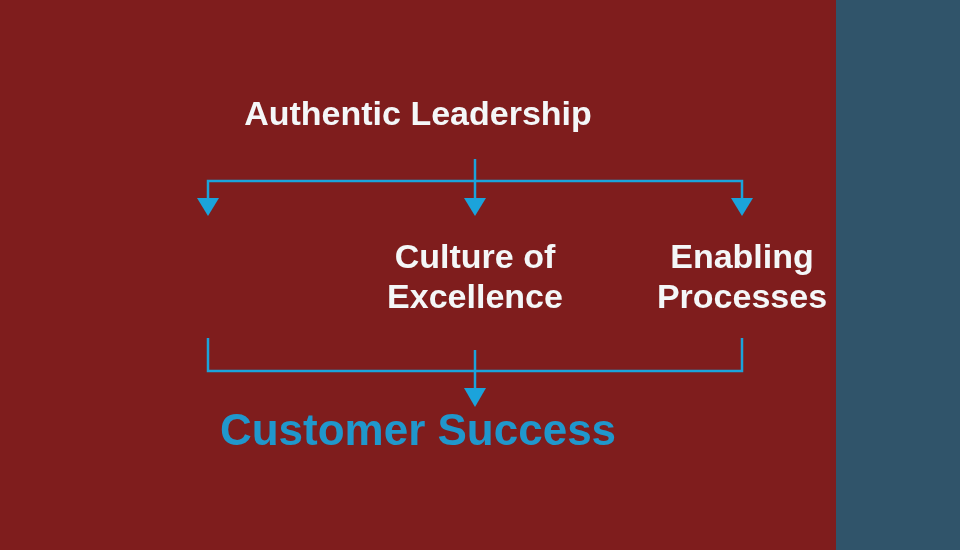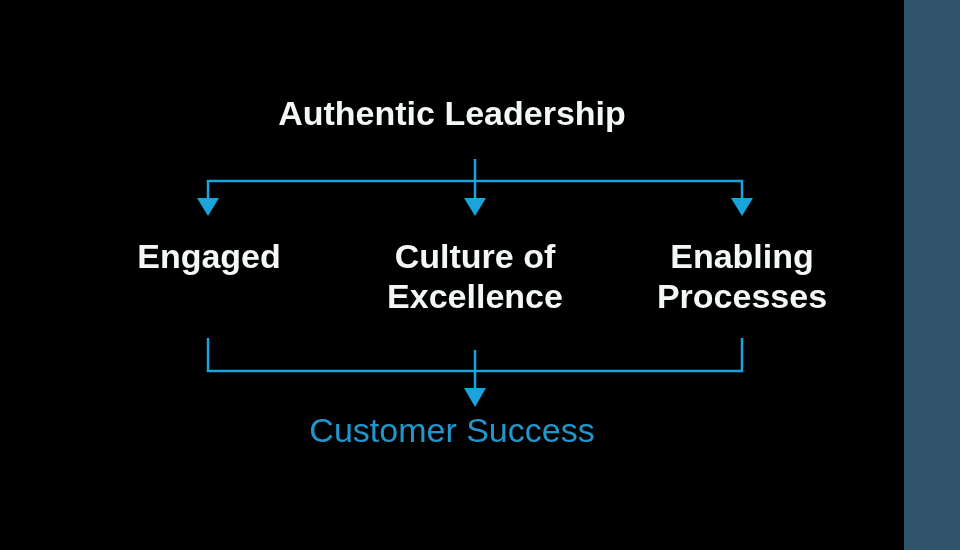--- a/index.html
+++ b/index.html
@@ -5,23 +5,23 @@
   html, body {
     margin: 0;
     padding: 0;
   }
   body {
     font-family: "Liberation Sans", "DejaVu Sans", sans-serif;
     background: #30546A;
   }
   .canvas {
     position: relative;
-    width: 904px;
+    width: 836px;
     height: 550px;
-    background: #000000;
+    background: #7f1d1d;
     overflow: hidden;
   }
   .connector-svg {
     position: absolute;
     left: 0;
     top: 0;
     width: 960px;
     height: 550px;
     pointer-events: none;
   }
@@ -53,22 +53,22 @@
   }
   .pillar-1 { left: 89px;  }
   .pillar-2 { left: 355px; }
   .pillar-3 { left: 622px; }
   .outcome {
     position: absolute;
     left: 0;
     top: 413px;
     width: 100%;
     text-align: center;
-    font-size: 34px;
-    font-weight: 400;
+    font-size: 44px;
+    font-weight: 700;
     color: #2097CC;
     line-height: 34px;
   }
 </style>
 </head>
 <body>
 
 <div class="canvas">
 
   <div class="diagram-title">Authentic Leadership</div>
@@ -84,21 +84,21 @@
     </g>
 
     <g>
       <path class="connector-path" d="M208,338 V371 H742 V338" stroke="#1BA3DB"></path>
       <path class="connector-path" d="M475,350 V390" stroke="#1BA3DB"></path>
       <polygon points="464,388 486,388 475,407" fill="#1BA3DB"></polygon>
     </g>
   </svg>
 
   <div class="pillar pillar-1">
-    <span>Engaged</span><br>
+    <br>
   </div>
 
   <div class="pillar pillar-3">
     <span>Enabling</span><br>
     <span>Processes</span>
   </div>
 
   <div class="pillar pillar-2">
     <span>Culture of</span><br>
     <span>Excellence</span>

